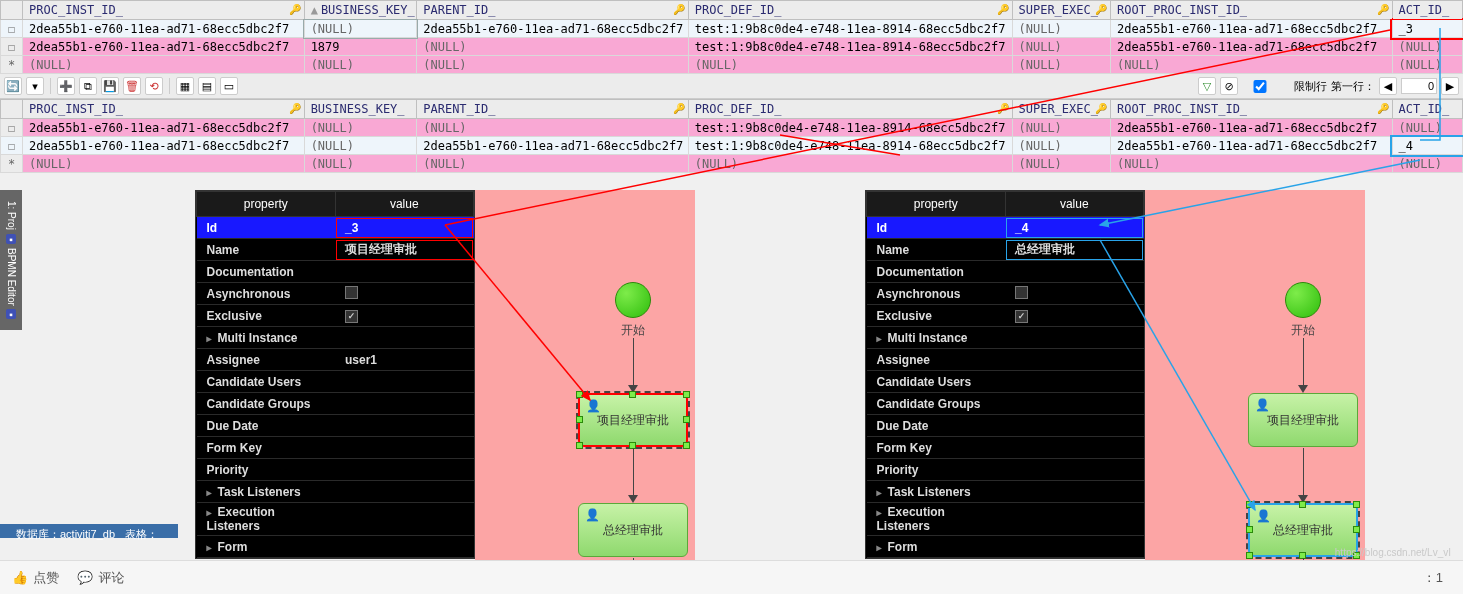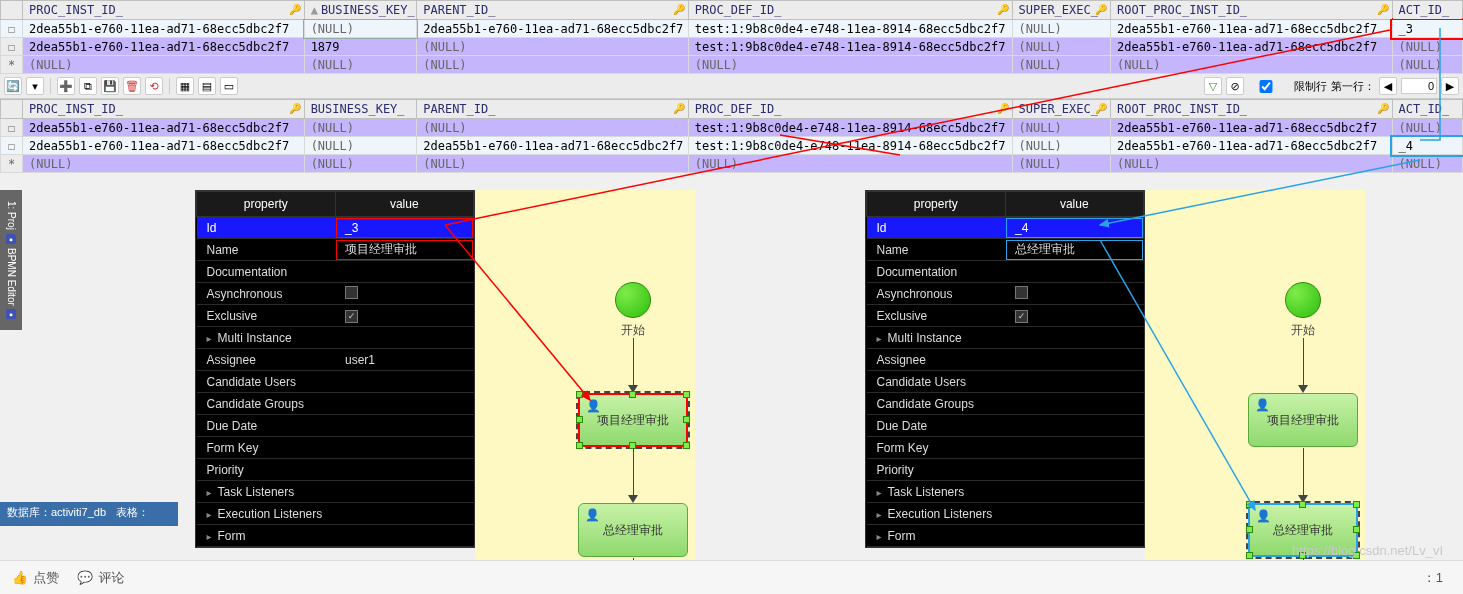--- a/index.html
+++ b/index.html
@@ -1,73 +1,73 @@
 <!DOCTYPE html>
 <html><head>
 <meta charset="utf-8">
 <style>
   * { box-sizing: border-box; margin: 0; padding: 0; }
   body { font-family: Arial, sans-serif; font-size: 11px; background: #f0f0f0; width: 1463px; height: 594px; overflow: hidden; position: relative; }
   
   
-  .grid { width: 100%; border-collapse: collapse; background: #c4b5fd; font-family: Consolas, monospace; font-size: 12px; }
+  .grid { width: 100%; border-collapse: collapse; background: #f9a8d4; font-family: Consolas, monospace; font-size: 12px; }
   .grid th { background: #ececec; border: 1px solid #bfbfbf; padding: 2px 6px; text-align: left; color: #2b2b70; font-weight: normal; position: relative; height: 18px; }
   .grid th .sort { color:#999; margin-right:3px; }
   .grid th .key { position:absolute; right:2px; top:3px; font-size:10px; }
   .grid td { border: 1px solid #d9d9d9; padding: 1px 6px; height: 18px; white-space: nowrap; overflow: hidden; }
   .grid td.rowhdr, .grid th.rowhdr { background:#ececec; width:22px; text-align:center; color:#666; }
   .grid tr.row-hl td { background:#eef5fb; }
   .grid .null { color:#666; }
   .grid .cell-sel { background:#fff; outline:1px solid #9aa; }
   .act-box-red { outline:2px solid red; }
   .act-box-blue { outline:2px solid #29a3e8; }
   
   
   .toolbar { display:flex; align-items:center; padding:3px 4px; gap:4px; background:#ececec; border-bottom:1px solid #ccc; font-size:11px; }
   .toolbar .sep { width:1px; height:16px; background:#ccc; margin:0 2px; }
   .tbtn { width:18px; height:18px; border:1px solid #ccc; border-radius:2px; display:flex; align-items:center; justify-content:center; font-size:11px; cursor:pointer; background:#fff; }
   .toolbar .spacer { flex:1; }
   .toolbar input { width:36px; font-size:11px; border:1px solid #ccc; text-align:right; padding:1px 2px; }
-  .toolbar label { display:flex; align-items:center; gap:10px; }
+  .toolbar label { display:flex; align-items:center; gap:16px; }
   
   
   .sidetab { position:absolute; left:0; top:190px; width:22px; height:140px; background:#666; color:#fff; writing-mode:vertical-rl; text-align:center; font-size:10px; padding:4px 2px; display:flex; align-items:center; justify-content:center; gap:4px; }
   .sidetab .dot { width:10px;height:10px;background:#3f51b5;border-radius:2px; writing-mode:horizontal-tb;}
   
   
   .proppanel { position:absolute; width:280px; background:#000; color:#ddd; font-family:"Segoe UI",Arial,sans-serif; font-size:12px; border:1px solid #333; }
   .proptable { width:100%; border-collapse:collapse; }
   .proptable th { background:#1a1a1a; color:#fff; padding:5px 10px; text-align:center; border:1px solid #333; font-weight:normal; height:24px; }
-  .proptable td { border-bottom:1px solid #2a2a2a; padding:2px 10px; height:22px; }
+  .proptable td { border-bottom:1px solid #2a2a2a; padding:2px 10px; height:22px;font-weight:bold; }
   .proptable td:first-child { width:50%; }
   .proptable tr.sel td { background:#1818ff; color:#fff; }
   .proptable tr.val-hl td:last-child { outline:1px solid red; outline-offset:-2px;}
   .proptable tr.val-hl-blue td:last-child { outline:1px solid #29a3e8; outline-offset:-2px;}
   .proptable .caret::before { content:"▸"; color:#888; margin-right:6px; font-size:10px; }
   .proptable .chk { display:inline-block; width:13px; height:13px; border:1px solid #777; background:#333; text-align:center; line-height:11px; font-size:9px; color:#ccc; }
   
   
-  .bpmn { position:absolute; background:#fef9c3; }
+  .bpmn { position:absolute; background:#fca5a5; }
   .startev { width:36px;height:36px;border-radius:50%;background:radial-gradient(circle at 30% 30%, #7eec4a, #2ebd0c); border:1px solid #2a8a0a; position:absolute; }
   .evlabel { position:absolute; font-size:12px; color:#444; }
   .task { width:110px; height:54px; background:linear-gradient(#c7f2a7,#8fd96e); border:1px solid #5aa83a; border-radius:6px; position:absolute; display:flex; align-items:center; justify-content:center; font-size:12px; color:#333; }
   .task.sel { outline:2px dashed #444; }
   .task.sel.red { border:2px solid red; }
   .task.sel.blue { border:2px solid #29a3e8; }
   .task .usericon { position:absolute; top:4px; left:6px; font-size:12px; }
   .handle { position:absolute; width:7px;height:7px; background:#7eec4a; border:1px solid #2a8a0a; }
   .arrow { position:absolute; width:0; border-left:1px solid #444; }
   .arrowhead { position:absolute; width:0;height:0;border-left:5px solid transparent;border-right:5px solid transparent;border-top:8px solid #444; }
   
   
-  .statusbar { position:absolute; left:0; bottom:68px; width:178px; height:24px; background:#3a6ea8; color:#fff; font-size:11px; padding:3px 7px; display:flex; gap:10px; }
+  .statusbar { position:absolute; left:0; bottom:56px; width:178px; height:14px; background:#3a6ea8; color:#fff; font-size:11px; padding:3px 16px; display:flex; gap:10px; }
   .bottombar { position:absolute; left:0; bottom:0; width:1463px; height:34px; background:#f6f6f6; border-top:1px solid #ddd; display:flex; align-items:center; gap:18px; padding:0 12px; font-size:13px; color:#555; }
   .bottombar .it { display:flex; align-items:center; gap:5px; cursor:pointer; }
   .bottombar .cnt { position:absolute; right:20px; }
-  .watermark { position:absolute; right:20px; bottom:36px; font-size:13px; color:#c9c9c9; }
+  .watermark { position:absolute; right:12px; bottom:36px; font-size:10px; color:#c9c9c9; }
 
   
   .svg-overlay { position:absolute; top:0; left:0; width:1463px; height:594px; pointer-events:none; }
 </style>
 </head>
 <body>
 
 <table class="grid" style="table-layout:fixed;">
   <colgroup>
       <col style="width:22px">

